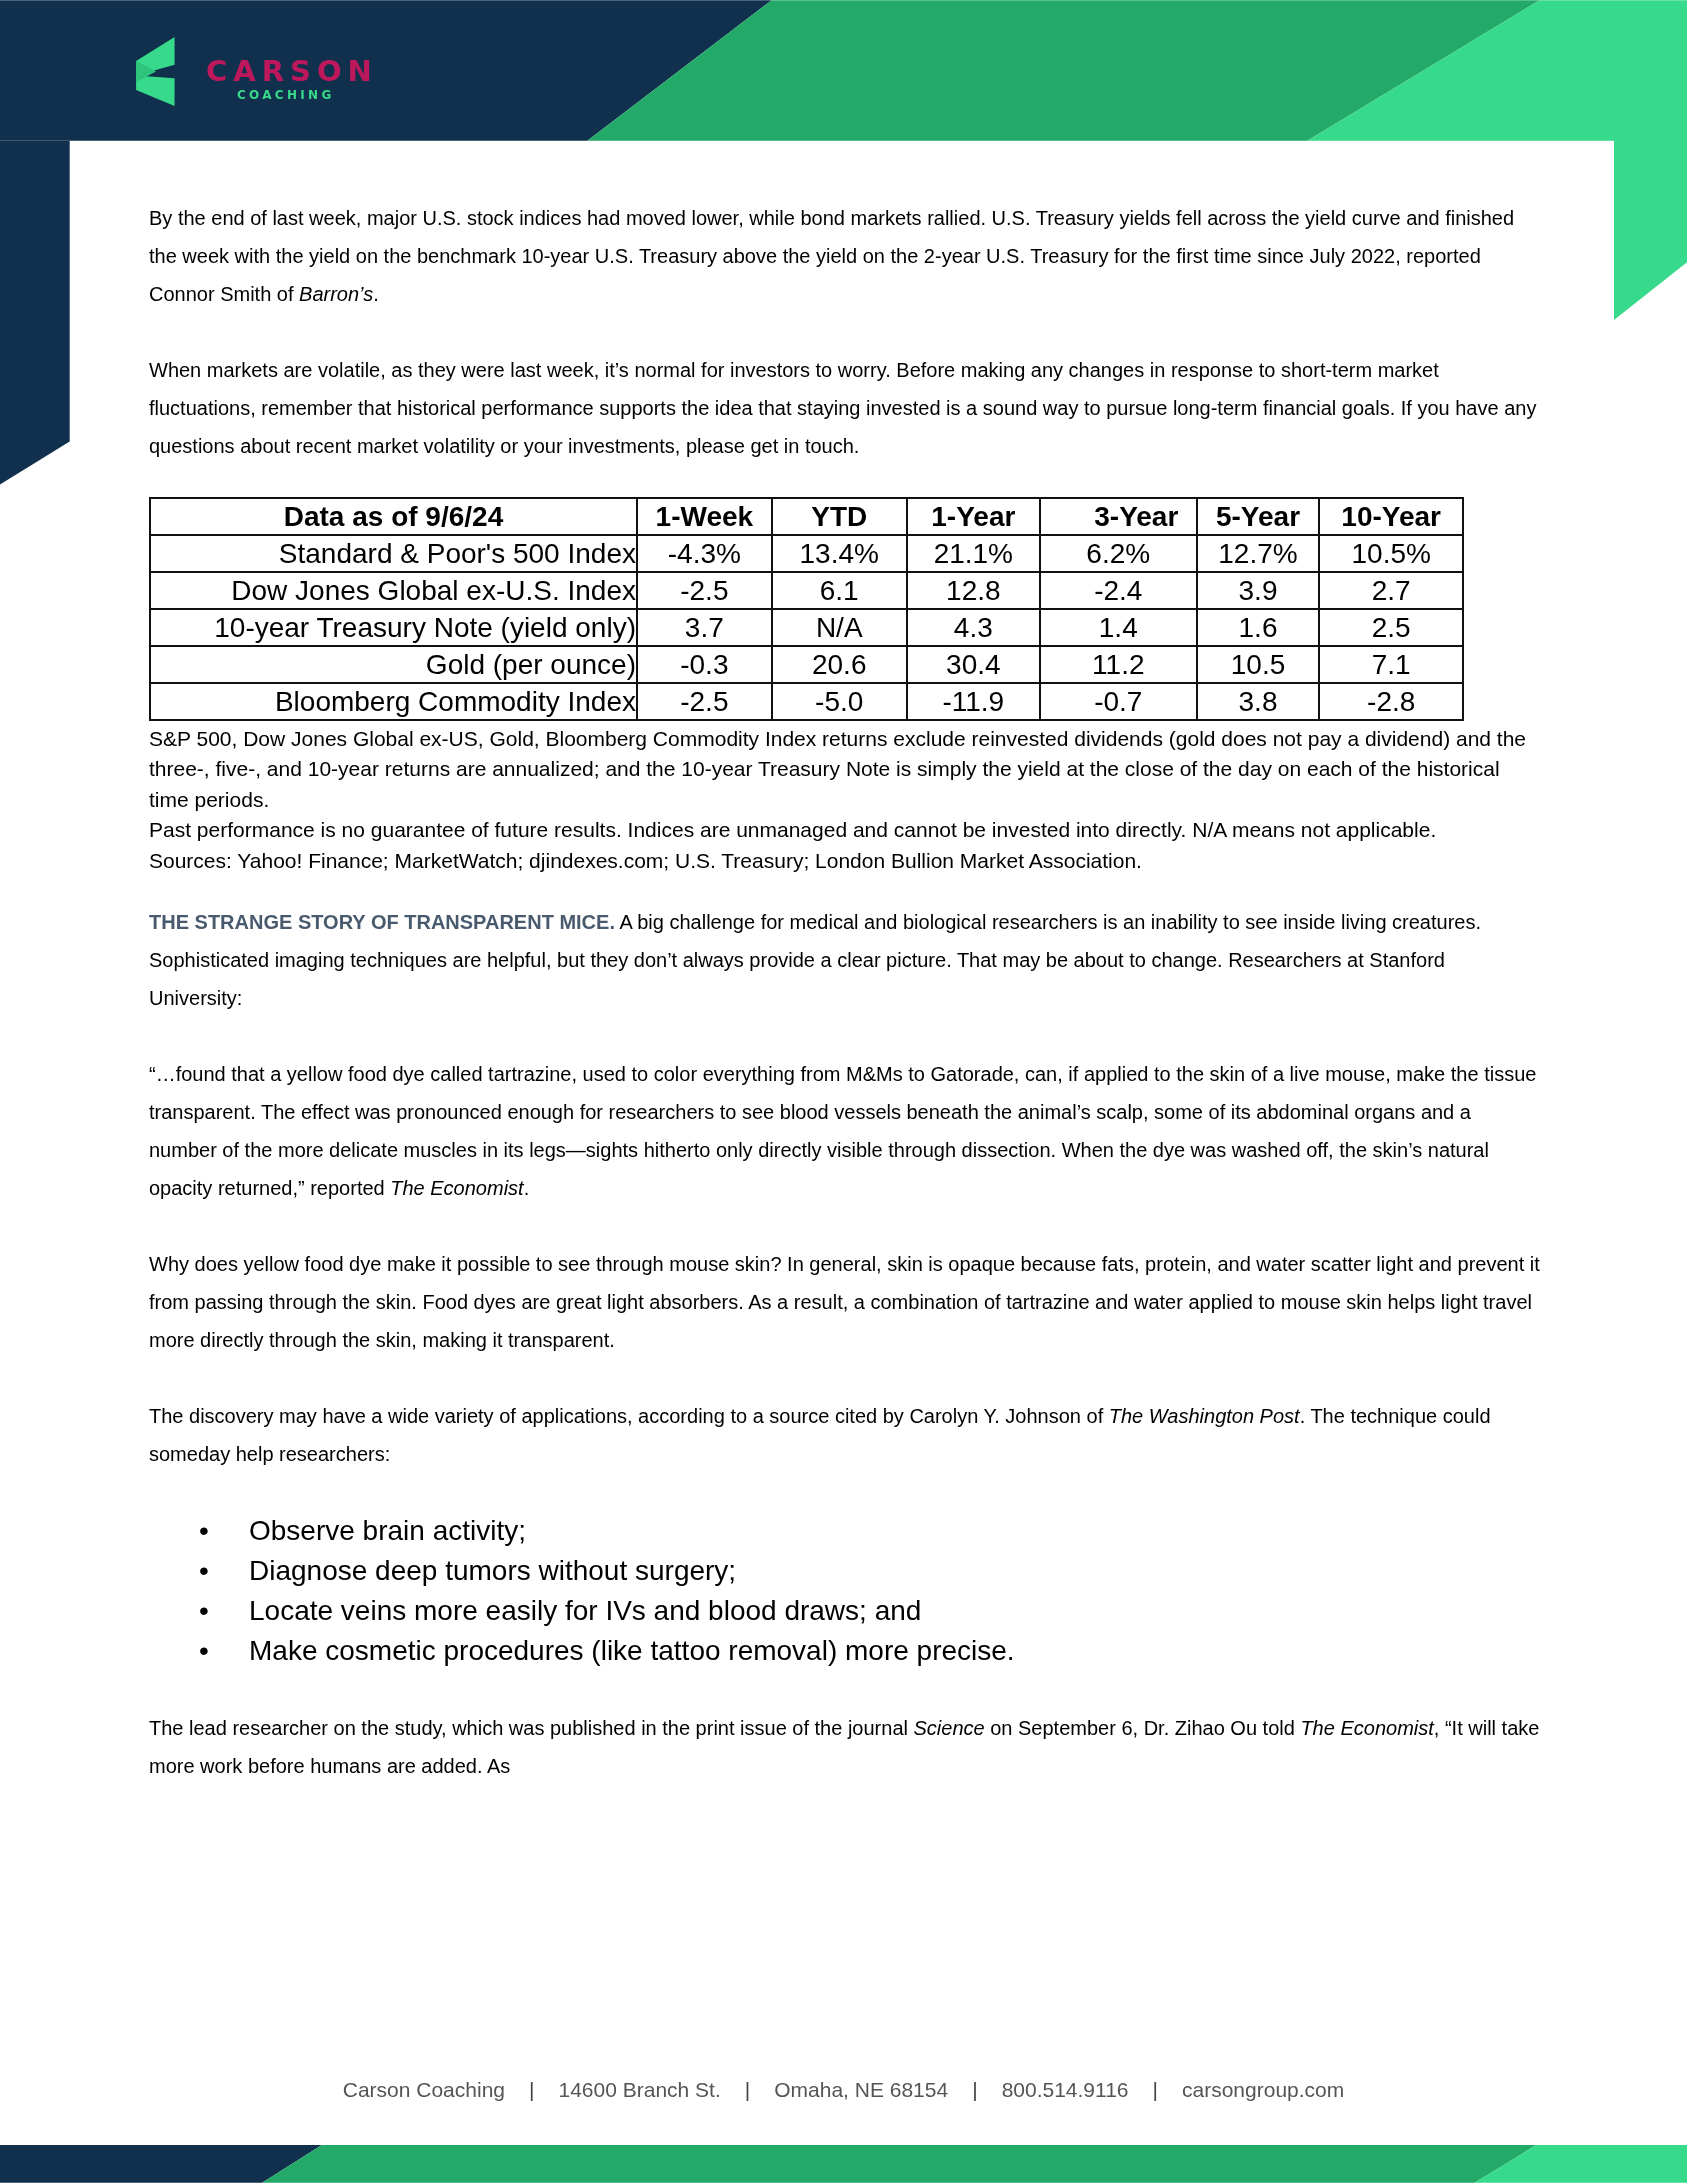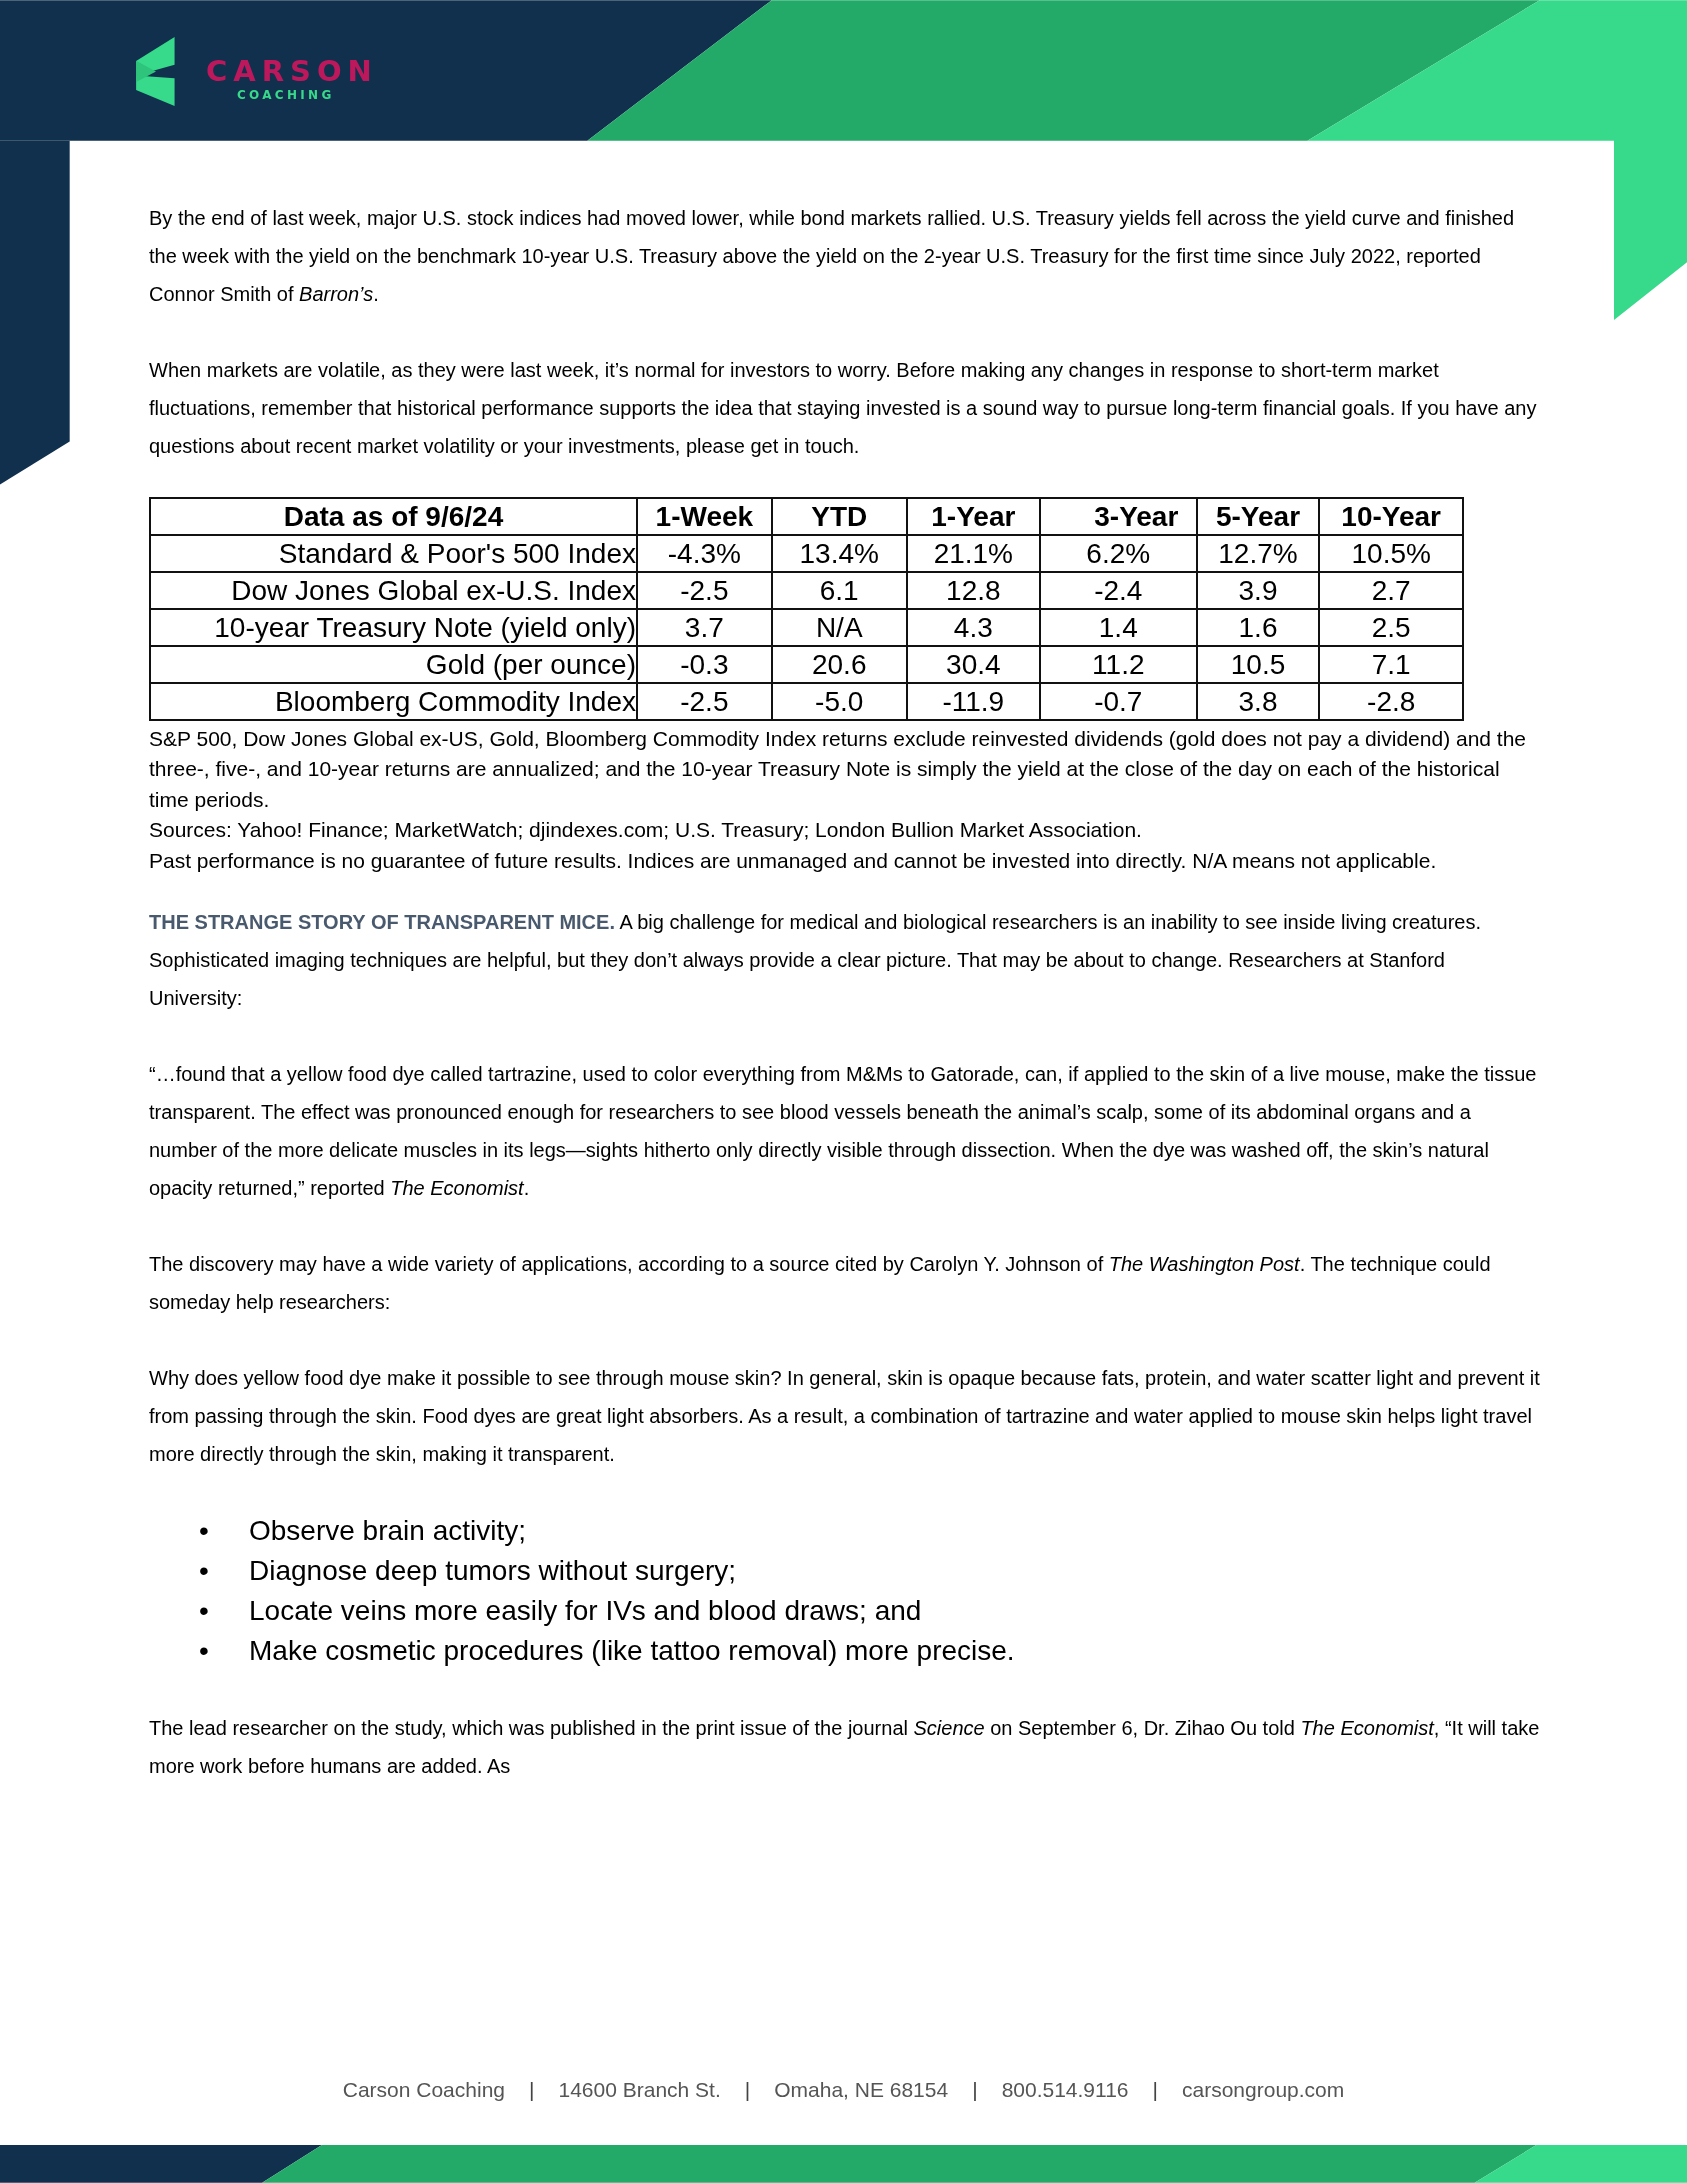--- a/index.html
+++ b/index.html
@@ -118,31 +118,31 @@
         <td class="num">-11.9</td>
         <td class="num">-0.7</td>
         <td class="num">3.8</td>
         <td class="num">-2.8</td>
       </tr>
     </tbody>
   </table>
 
   <div class="notes">
     <div>S&amp;P 500, Dow Jones Global ex-US, Gold, Bloomberg Commodity Index returns exclude reinvested dividends (gold does not pay a dividend) and the three-, five-, and 10-year returns are annualized; and the 10-year Treasury Note is simply the yield at the close of the day on each of the historical time periods.</div>
+    <div>Past performance is no guarantee of future results. Indices are unmanaged and cannot be invested into directly. N/A means not applicable.</div>
     <div>Sources: Yahoo! Finance; MarketWatch; djindexes.com; U.S. Treasury; London Bullion Market Association.</div>
-    <div>Past performance is no guarantee of future results. Indices are unmanaged and cannot be invested into directly. N/A means not applicable.</div>
   </div>
 
   <p class="body"><span class="heading">THE STRANGE STORY OF TRANSPARENT MICE.</span><span> A big challenge for medical and biological researchers is an inability to see inside living creatures. Sophisticated imaging techniques are helpful, but they don’t always provide a clear picture. That may be about to change. Researchers at Stanford University:</span></p>
 
   <p class="body"><span>“…found that a yellow food dye called tartrazine, used to color everything from M&amp;Ms to Gatorade, can, if applied to the skin of a live mouse, make the tissue transparent. The effect was pronounced enough for researchers to see blood vessels beneath the animal’s scalp, some of its abdominal organs and a number of the more delicate muscles in its legs—sights hitherto only directly visible through dissection. When the dye was washed off, the skin’s natural opacity returned,” reported </span><i>The Economist</i><span>.</span></p>
 
+  <p class="body">Why does yellow food dye make it possible to see through mouse skin? In general, skin is opaque because fats, protein, and water scatter light and prevent it from passing through the skin. Food dyes are great light absorbers. As a result, a combination of tartrazine and water applied to mouse skin helps light travel more directly through the skin, making it transparent.</p>
+
   <p class="body"><span>The discovery may have a wide variety of applications, according to a source cited by Carolyn Y. Johnson of </span><i>The Washington Post</i><span>. The technique could someday help researchers:</span></p>
-
-  <p class="body">Why does yellow food dye make it possible to see through mouse skin? In general, skin is opaque because fats, protein, and water scatter light and prevent it from passing through the skin. Food dyes are great light absorbers. As a result, a combination of tartrazine and water applied to mouse skin helps light travel more directly through the skin, making it transparent.</p>
 
   <ul class="bullets">
     <li><span class="dot">•</span><span>Observe brain activity;</span></li>
     <li><span class="dot">•</span><span>Diagnose deep tumors without surgery;</span></li>
     <li><span class="dot">•</span><span>Locate veins more easily for IVs and blood draws; and</span></li>
     <li><span class="dot">•</span><span>Make cosmetic procedures (like tattoo removal) more precise.</span></li>
   </ul>
 
   <p class="body"><span>The lead researcher on the study, which was published in the print issue of the journal </span><i>Science</i><span> on September 6, Dr. Zihao Ou told </span><i>The Economist</i><span>, “It will take more work before humans are added. As</span></p>
 </div>

